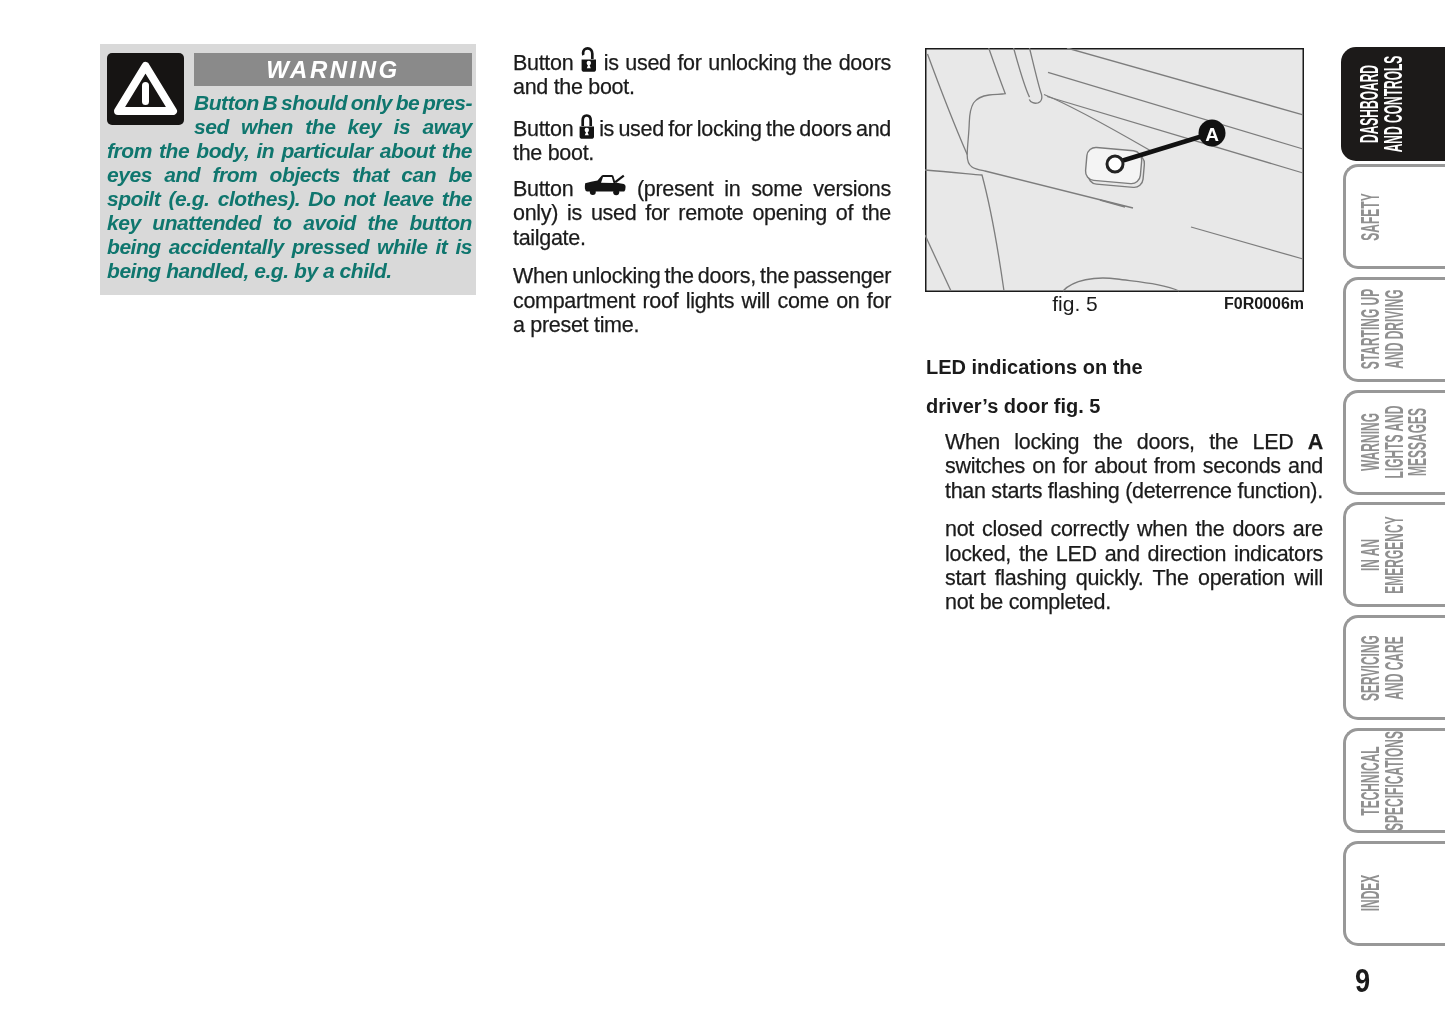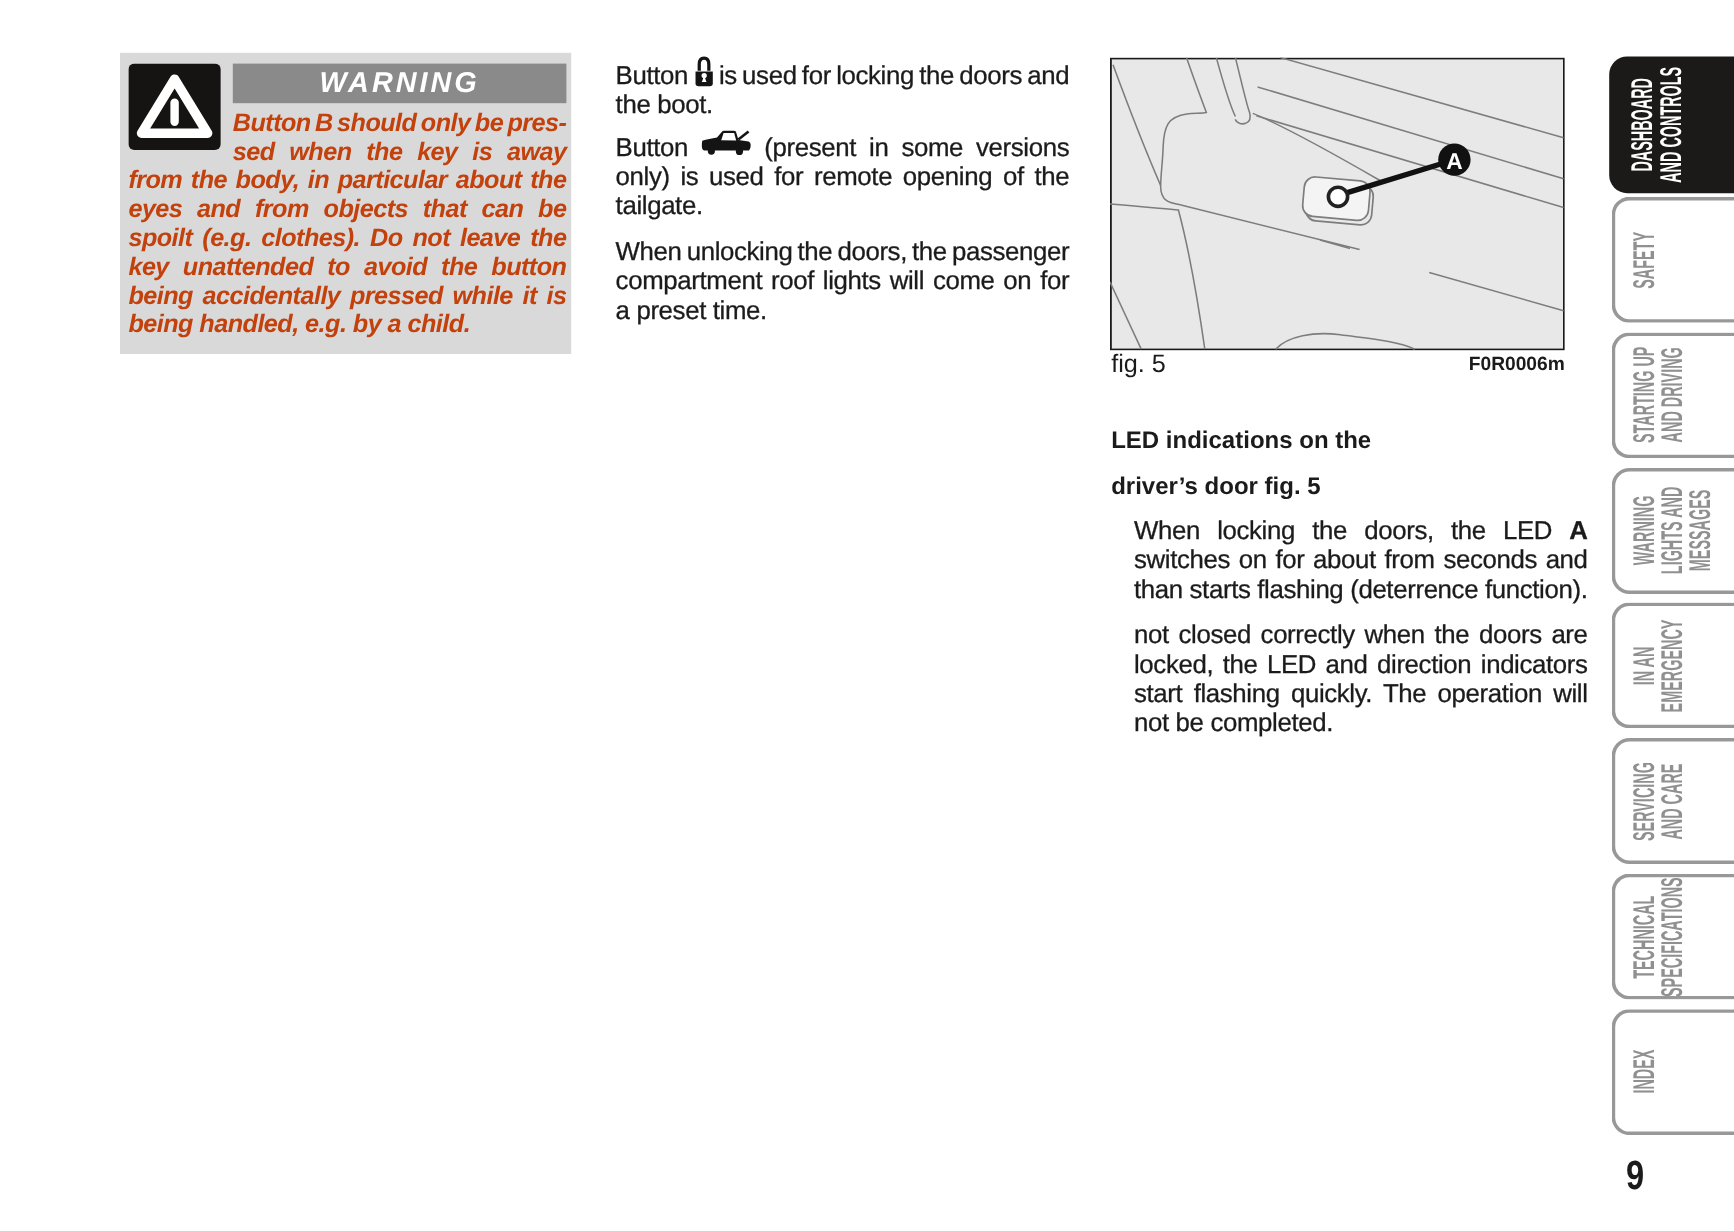--- a/index.html
+++ b/index.html
@@ -10,36 +10,36 @@
   .col{font-size:21.5px;line-height:24.3px;letter-spacing:-0.3px;-webkit-text-stroke:0.25px #1b1b1b;}
   .col .jl{word-spacing:-2px;}
   .col .para{margin:0 0 14.5px 0;}
   
   #warnbox{left:100px;top:44px;width:376px;height:251px;background:#d9d9d9;}
   #warnicon{left:7px;top:9px;width:77px;height:72px;}
   #warnbar{left:94px;top:9px;width:278px;height:33px;background:#8a8a8a;
            color:#fff;font-weight:bold;font-style:italic;font-size:24px;
            letter-spacing:2.5px;text-align:center;line-height:33px;}
   #warntext{left:7px;top:46.5px;width:365px;font-size:21px;line-height:24.1px;letter-spacing:-0.45px;
-            font-weight:bold;font-style:italic;color:#c2410c;}
+            font-weight:bold;font-style:italic;color:#0f766e;}
   #warntext .ind{margin-left:87px;}
   #warntext .jl{word-spacing:-2.5px;}
   
   .tab{left:1343px;width:102px;height:105px;background:#fff;
        border:3px solid #989898;border-right:none;border-radius:15px 0 0 15px;
        box-sizing:border-box;}
   .tab.active{left:1341px;width:104px;height:114px;background:#1c1a19;border:none;}
   .tablabel{position:absolute;left:13px;top:50%;transform-origin:0 0;
             transform:rotate(-90deg) translateX(-24%) scaleX(0.48);
             white-space:nowrap;text-align:center;
             font-weight:bold;font-size:25px;line-height:23.5px;color:#909090;}
   .tab.active .tablabel{left:17px;}
   .tab.active .tablabel{color:#fff;}
   
-  #figcap{left:926px;top:292px;width:378px;}
+  #figcap{left:926px;top:292px;width:378px;text-align:center;}
 </style>
 </head>
 <body>
 
 <div class="abs" id="warnbox">
   <svg class="abs" id="warnicon" viewBox="0 0 77 72">
     <rect x="0" y="0" width="77" height="72" rx="5" fill="#161413"></rect>
     <path d="M 38.5 13 L 66 58 L 11 58 Z" fill="none" stroke="#ffffff" stroke-width="8" stroke-linejoin="round"></path>
     <rect x="35" y="29" width="7" height="23" rx="3.5" fill="#ffffff"></rect>
   </svg>
@@ -50,20 +50,29 @@
     <div class="jl">from the body, in particular about the</div>
     <div class="jl">eyes and from objects that can be</div>
     <div class="jl">spoilt (e.g. clothes). Do not leave the</div>
     <div class="jl">key unattended to avoid the button</div>
     <div class="jl">being accidentally pressed while it is</div>
     <div>being handled, e.g. by a child.</div>
   </div>
 </div>
 
 <div class="abs col" id="midcol" style="left:513px;top:50.8px;width:378px;">
+  <div class="para" style="margin-bottom:17.8px;">
+    <div class="jl">Button <svg width="17" height="19" viewBox="0 7 17 19" style="overflow:visible;vertical-align:-3.5px;">
+          <path d="M 12.3 12 L 12.3 6.8 C 12.3 3.4 10.4 1.3 7.6 1.3 C 4.9 1.3 3.1 3.3 3.1 6.0 C 3.1 6.9 3.3 7.5 3.6 8.0" fill="none" stroke="#141414" stroke-width="2.7"></path>
+          <path d="M 1.6 12.6 L 16 12.6 L 16 22.5 C 16 24 15 24.8 13.5 24.8 L 4.1 24.8 C 2.6 24.8 1.6 24 1.6 22.5 Z" fill="#141414"></path>
+          <circle cx="8.8" cy="16" r="2.2" fill="#fff"></circle>
+          <path d="M 8.1 17.5 C 7.6 19.3 7.2 20.3 6.8 21.3 L 10.8 21.3 C 10.4 20.3 10 19.3 9.5 17.5 Z" fill="#fff"></path>
+        </svg> is used for unlocking the doors</div>
+    <div>and the boot.</div>
+  </div>
   <div class="para" style="margin-bottom:11.2px;">
     <div class="jl">Button <svg width="17" height="19" viewBox="0 7 17 19" style="overflow:visible;vertical-align:-3.5px;">
           <path d="M 4.7 12 L 4.7 6.6 C 4.7 3.5 6.2 1.5 8.7 1.5 C 11.2 1.5 12.7 3.5 12.7 6.6 L 12.7 12" fill="none" stroke="#141414" stroke-width="2.7"></path>
           <path d="M 1.6 12.6 L 16 12.6 L 16 22.5 C 16 24 15 24.8 13.5 24.8 L 4.1 24.8 C 2.6 24.8 1.6 24 1.6 22.5 Z" fill="#141414"></path>
           <circle cx="8.8" cy="16" r="2.2" fill="#fff"></circle>
           <path d="M 8.1 17.5 C 7.6 19.3 7.2 20.3 6.8 21.3 L 10.8 21.3 C 10.4 20.3 10 19.3 9.5 17.5 Z" fill="#fff"></path>
         </svg> is used for locking the doors and</div>
     <div>the boot.</div>
   </div>
   <div class="para">

